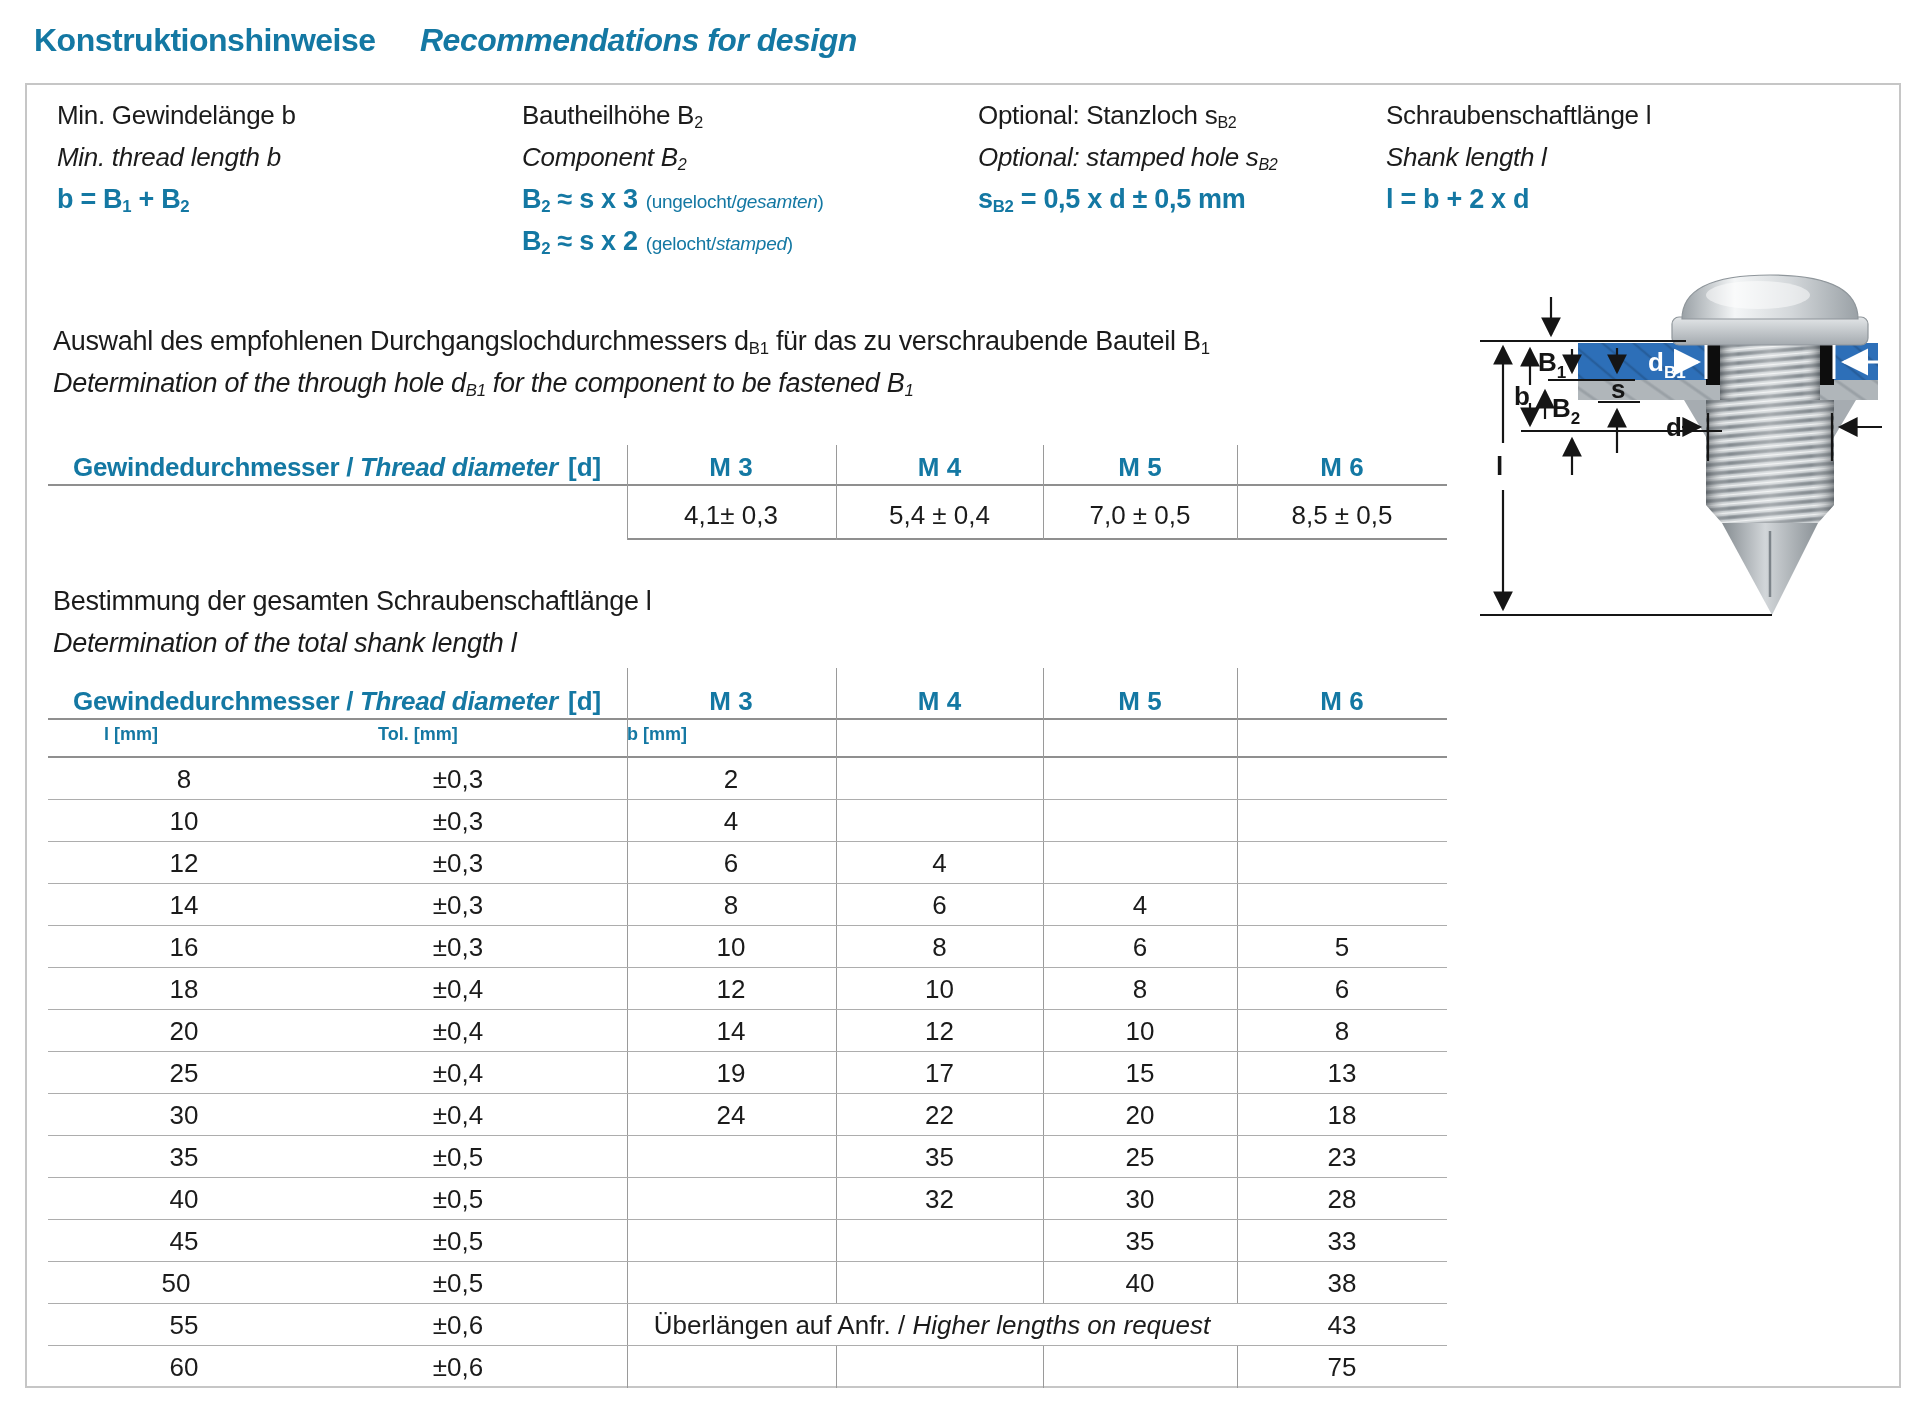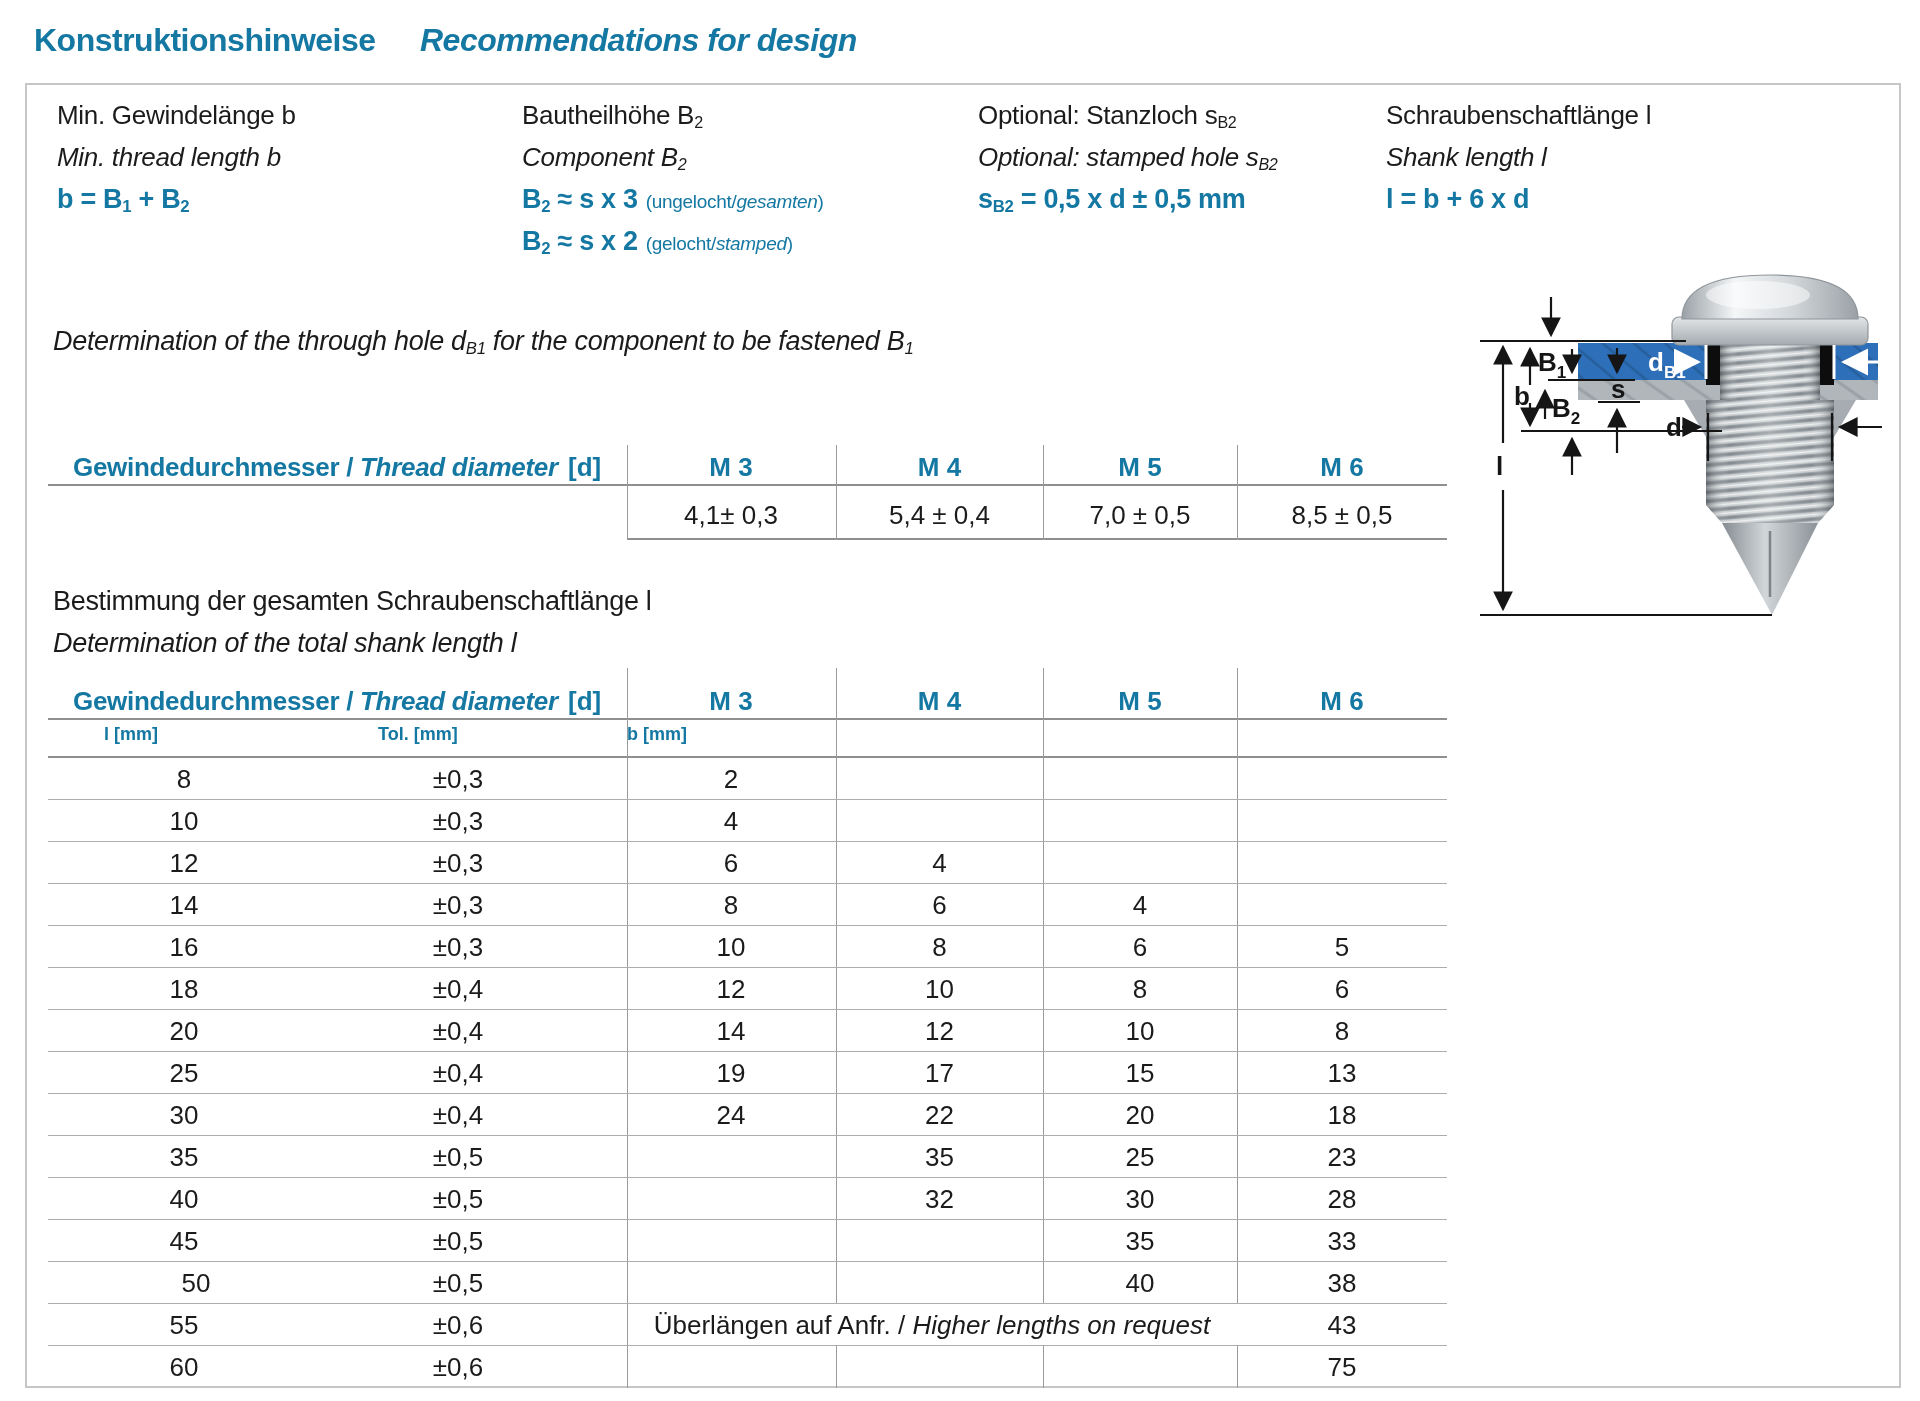--- a/index.html
+++ b/index.html
@@ -68,24 +68,25 @@
     <div class="fl"><span class="eq">B<sub>2</sub> ≈ s x 2</span><span class="note">(gelocht/<i>stamped</i>)</span></div>
   </div>
   <div class="fcol" style="left:978px">
     <div class="fl de">Optional: Stanzloch s<sub>B2</sub></div>
     <div class="fl en">Optional: stamped hole s<sub>B2</sub></div>
     <div class="fl eq">s<sub>B2</sub> = 0,5 x d ± 0,5 mm</div>
   </div>
   <div class="fcol" style="left:1386px">
     <div class="fl de">Schraubenschaftlänge l</div>
     <div class="fl en">Shank length l</div>
-    <div class="fl eq">l = b + 6 x d</div>
+    <div class="fl eq">l = b + 2 x d</div>
   </div>
 
   <div class="sechead" style="left:53px;top:320px">
+    <div class="l1">Auswahl des empfohlenen Durchgangslochdurchmessers d<sub>B1</sub> für das zu verschraubende Bauteil B<sub>1</sub></div>
     <div class="l2">Determination of the through hole d<sub>B1</sub> for the component to be fastened B<sub>1</sub></div>
   </div>
 
   <div class="tlabel" style="left:73px;top:452px">Gewindedurchmesser / <i>Thread diameter</i></div>
   <div class="tunit" style="left:568px;top:452px">[d]</div>
   <div class="mhead" style="left:629px;top:452px;width:204px">M 3</div>
   <div class="mhead" style="left:838px;top:452px;width:203px">M 4</div>
   <div class="mhead" style="left:1045px;top:452px;width:190px">M 5</div>
   <div class="mhead" style="left:1239px;top:452px;width:206px">M 6</div>
   <div class="hrule" style="left:48px;top:484px;width:1399px"></div>
@@ -227,21 +228,21 @@
       <div class="trow" style="top: 1220px;">
         <div class="cell" style="left: 104px; width: 160px;">45</div>
         <div class="cell" style="left: 378px; width: 160px;">±0,5</div>
         <div class="cell" style="left: 629px; width: 204px;"></div>
         <div class="cell" style="left: 838px; width: 203px;"></div>
         <div class="cell" style="left: 1045px; width: 190px;">35</div>
         <div class="cell" style="left: 1239px; width: 206px;">33</div>
       </div>
       <div class="rowrule" style="left: 48px; top: 1261px; width: 1399px;"></div>
       <div class="trow" style="top: 1262px;">
-        <div class="cell" style="left: 116px; width: 160px;">50</div>
+        <div class="cell" style="left: 96px; width: 160px;">50</div>
         <div class="cell" style="left: 378px; width: 160px;">±0,5</div>
         <div class="cell" style="left: 629px; width: 204px;"></div>
         <div class="cell" style="left: 838px; width: 203px;"></div>
         <div class="cell" style="left: 1045px; width: 190px;">40</div>
         <div class="cell" style="left: 1239px; width: 206px;">38</div>
       </div>
       <div class="rowrule" style="left: 48px; top: 1303px; width: 1399px;"></div>
       <div class="trow" style="top: 1304px;">
         <div class="cell" style="left: 104px; width: 160px;">55</div>
         <div class="cell" style="left: 378px; width: 160px;">±0,6</div>

